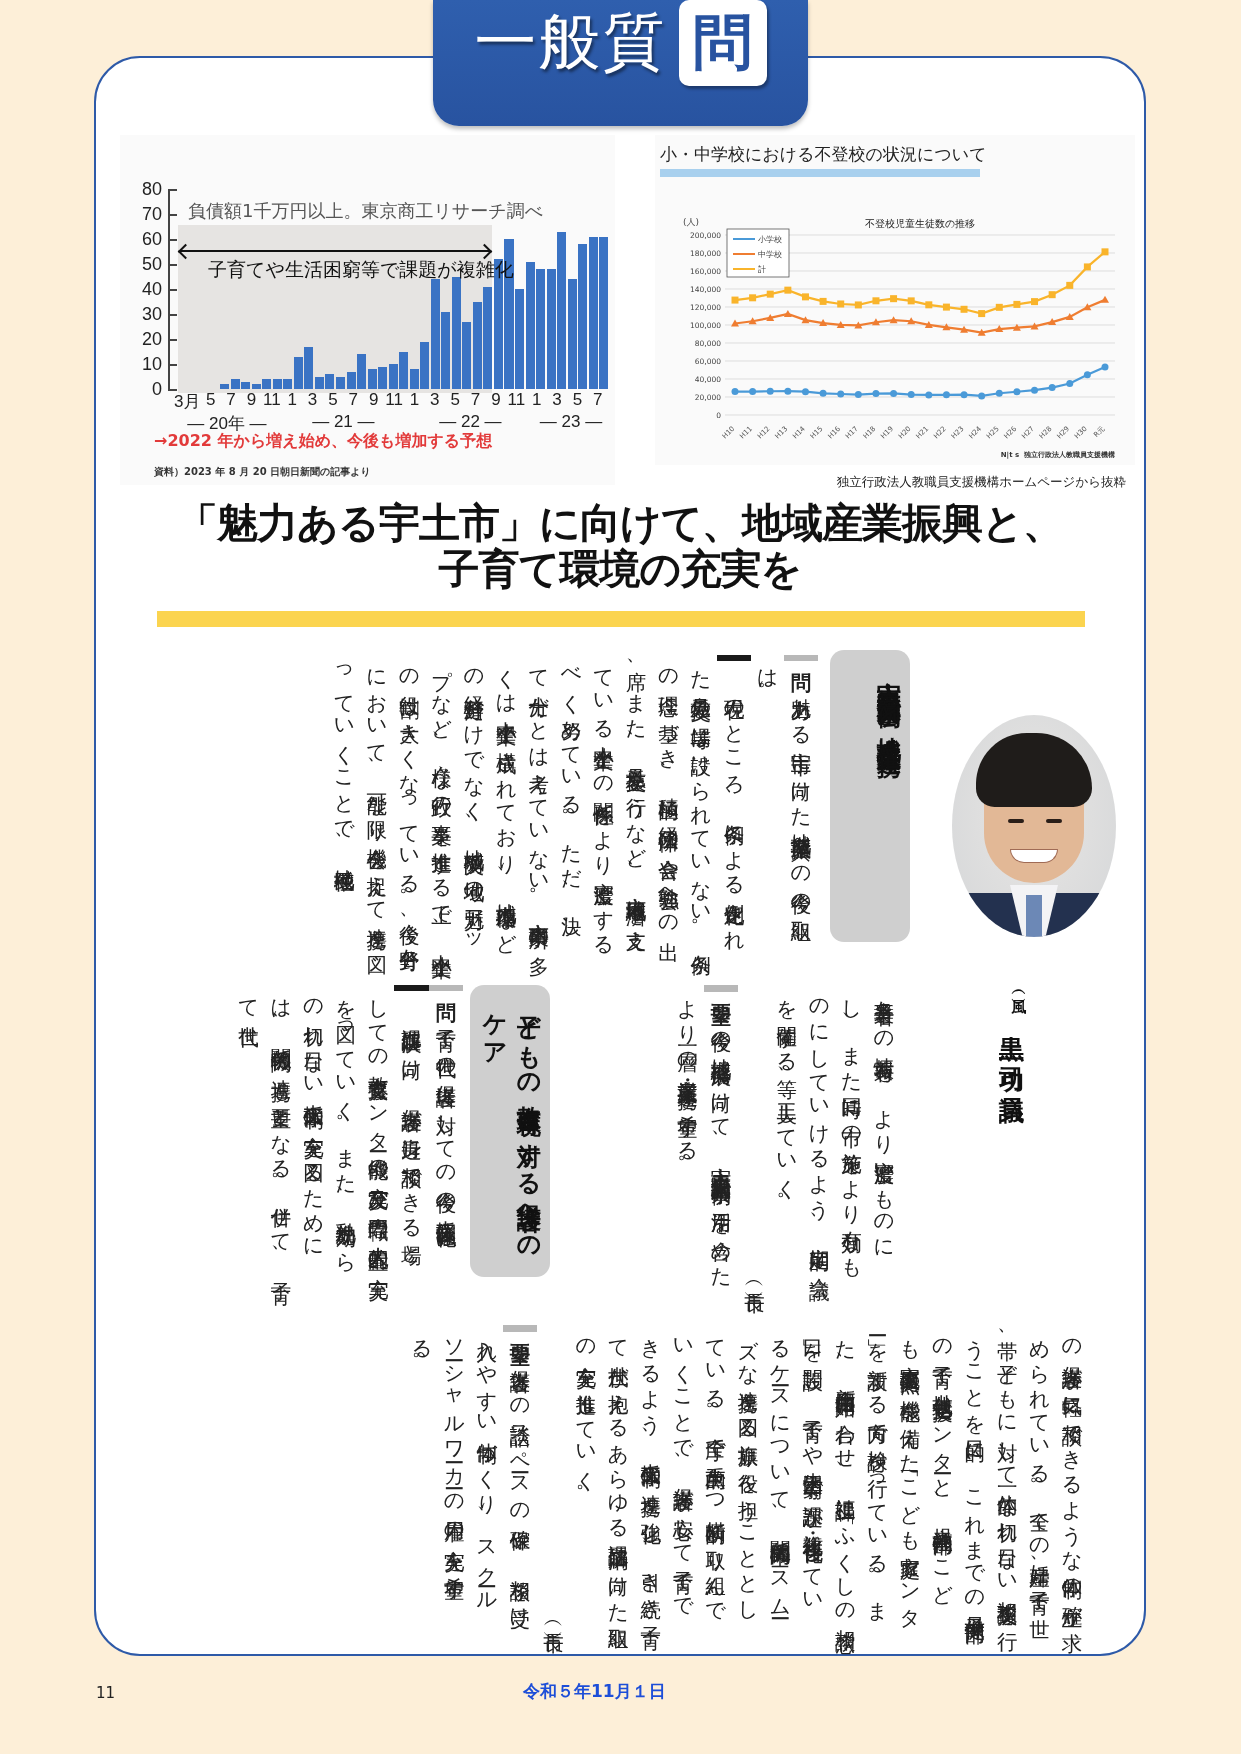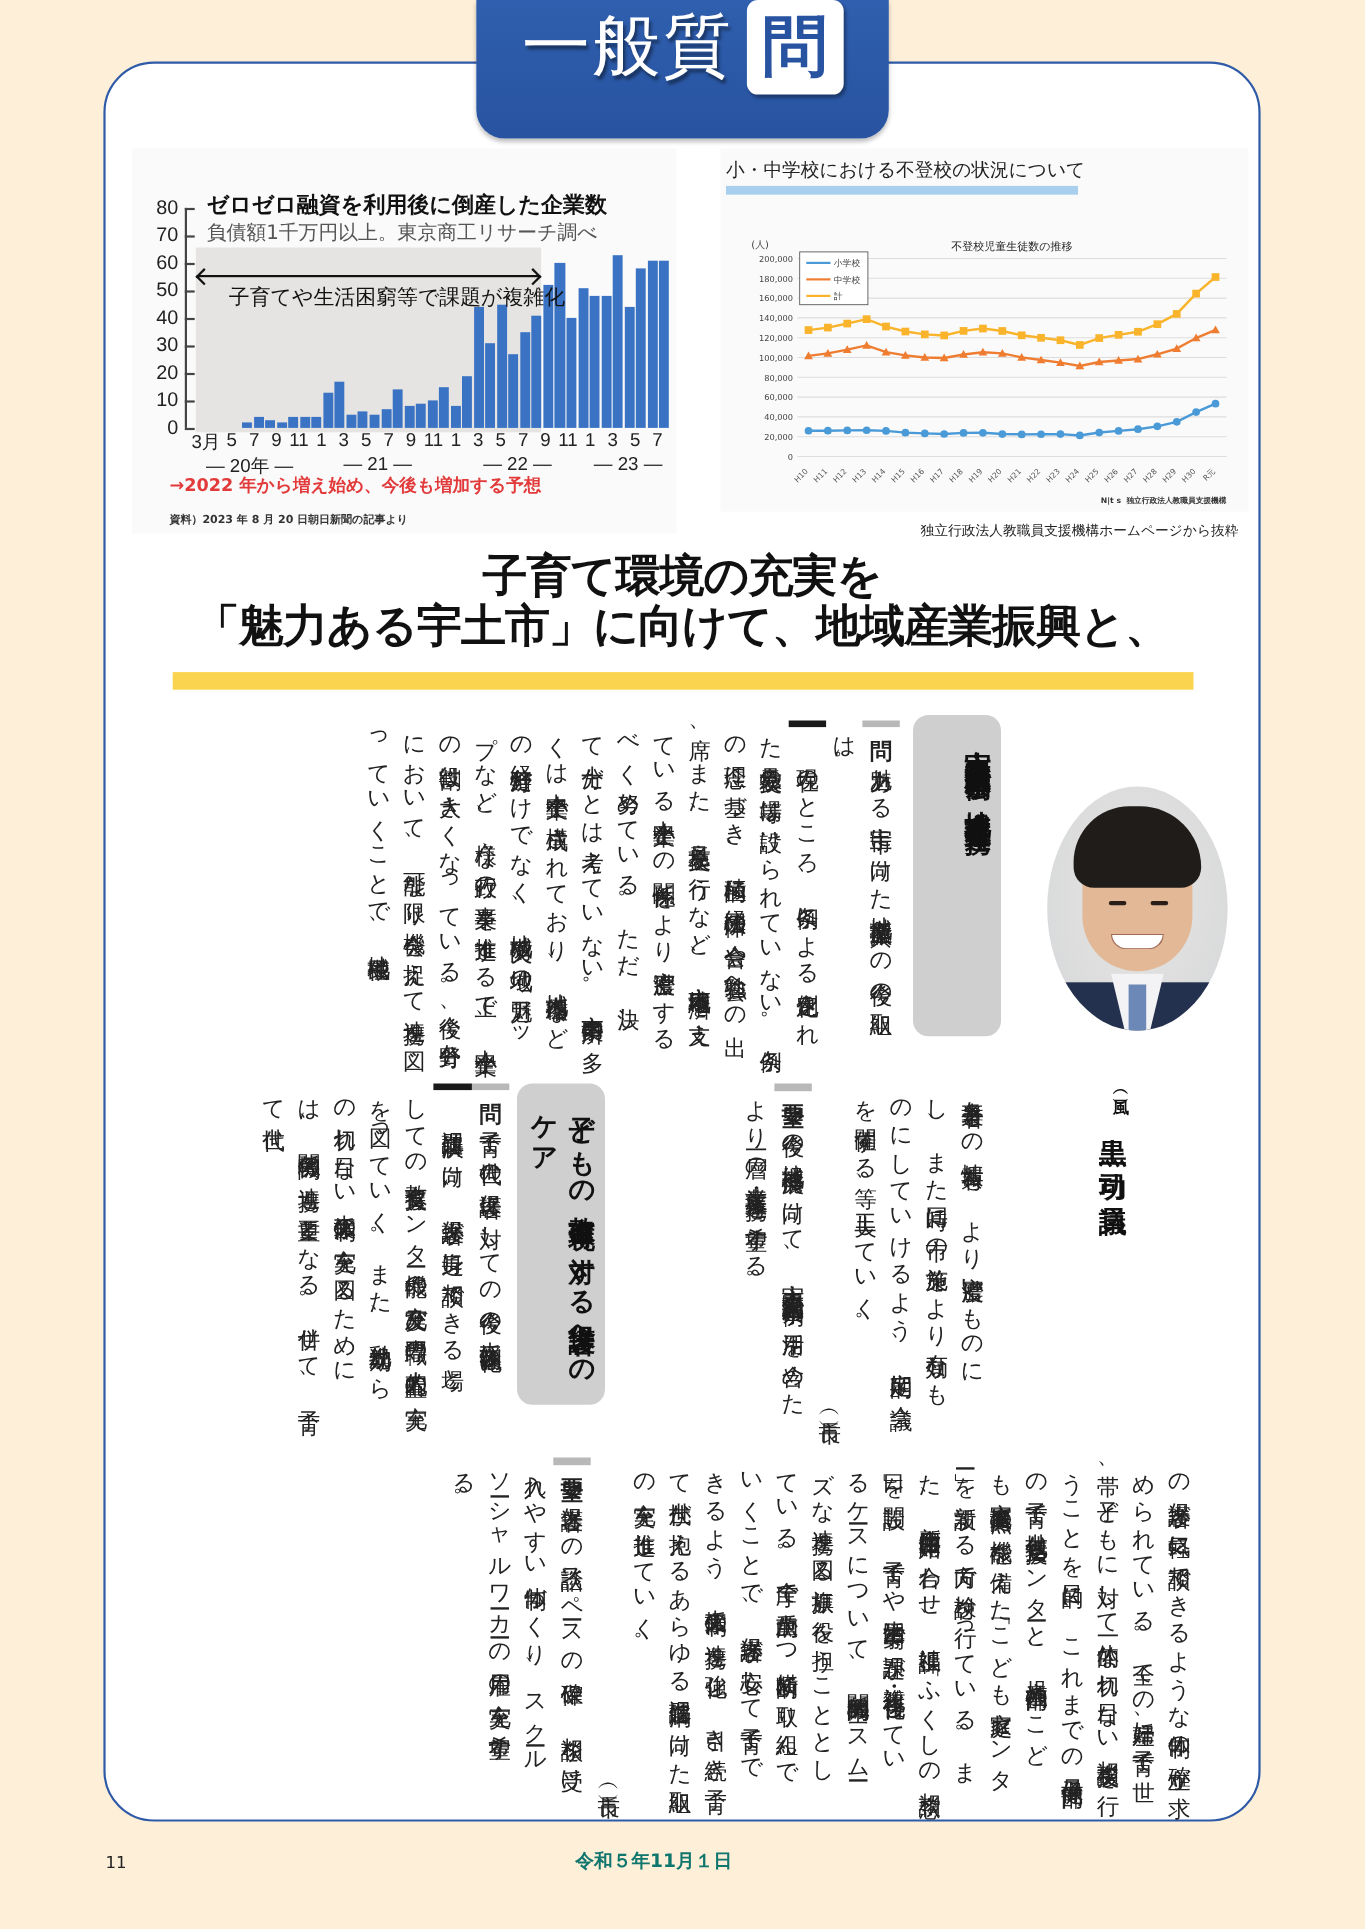--- a/index.html
+++ b/index.html
@@ -236,21 +236,21 @@
     position: absolute; left: 74px; top: 180px; width: 16px; height: 50px;
     background: #6c88b6;
   }
 
   .footer-page {
     position: absolute; left: 96px; top: 1684px;
     font-size: 15px; color: #222;
   }
   .footer-date {
     position: absolute; left: 523px; top: 1680px;
-    font-size: 17px; color: #0f766e; font-weight: bold;
+    font-size: 17px; color: #1d4ed8; font-weight: bold;
   }
 </style>
 </head>
 <body>
 
 <div class="panel"></div>
 
 <div class="header-tab">
   <span class="title">一般質</span>
   <span class="badge">問</span>
@@ -347,21 +347,20 @@
       <div class="ytickmark" style="top: 114px;"></div>
       <div class="ytick" style="top: 89px;">50</div>
       <div class="ytickmark" style="top: 89px;"></div>
       <div class="ytick" style="top: 64px;">60</div>
       <div class="ytickmark" style="top: 64px;"></div>
       <div class="ytick" style="top: 39px;">70</div>
       <div class="ytickmark" style="top: 39px;"></div>
       <div class="ytick" style="top: 14px;">80</div>
       <div class="ytickmark" style="top: 14px;"></div>
     </div>
-  <div class="c1-title">ゼロゼロ融資を利用後に倒産した企業数</div>
   <div class="c1-sub">負債額1千万円以上。東京商工リサーチ調べ</div>
   <div class="note">→2022 年から増え始め、今後も増加する予想</div>
   <div class="source">資料）2023 年 8 月 20 日朝日新聞の記事より</div>
 </div>
 
 <div class="chart2">
   <div class="c2-title">小・中学校における不登校の状況について</div>
   <div class="c2-underline"></div>
   <svg id="c2-svg" width="480" height="330">
       <text x="265" y="92" font-size="10" text-anchor="middle" fill="#222">不登校児童生徒数の推移</text>
@@ -485,22 +484,22 @@
       <line x1="78" x2="100" y1="119" y2="119" stroke="#ef7d31" stroke-width="2"></line>
       <text x="103" y="122" font-size="8" fill="#444">中学校</text>
       <line x1="78" x2="100" y1="134" y2="134" stroke="#f9b42b" stroke-width="2"></line>
       <text x="103" y="137" font-size="8" fill="#444">計</text>
     </svg>
   <div class="c2-credit"><span>N|t s</span>&nbsp;&nbsp;<span>独立行政法人教職員支援機構</span></div>
 </div>
 <div class="chart2-caption">独立行政法人教職員支援機構ホームページから抜粋</div>
 
 <div class="headline">
+  <div>「魅力ある宇土市」に向けて、地域産業振興と、</div>
   <div>子育て環境の充実を</div>
-  <div>「魅力ある宇土市」に向けて、地域産業振興と、</div>
 </div>
 <div class="yellow-bar"></div>
 
 <div class="portrait">
   <div class="suit"></div>
   <div class="shirt"></div>
   <div class="tie"></div>
   <div class="face"></div>
   <div class="hair"></div>
   <div class="eye" style="left:56px"></div>

